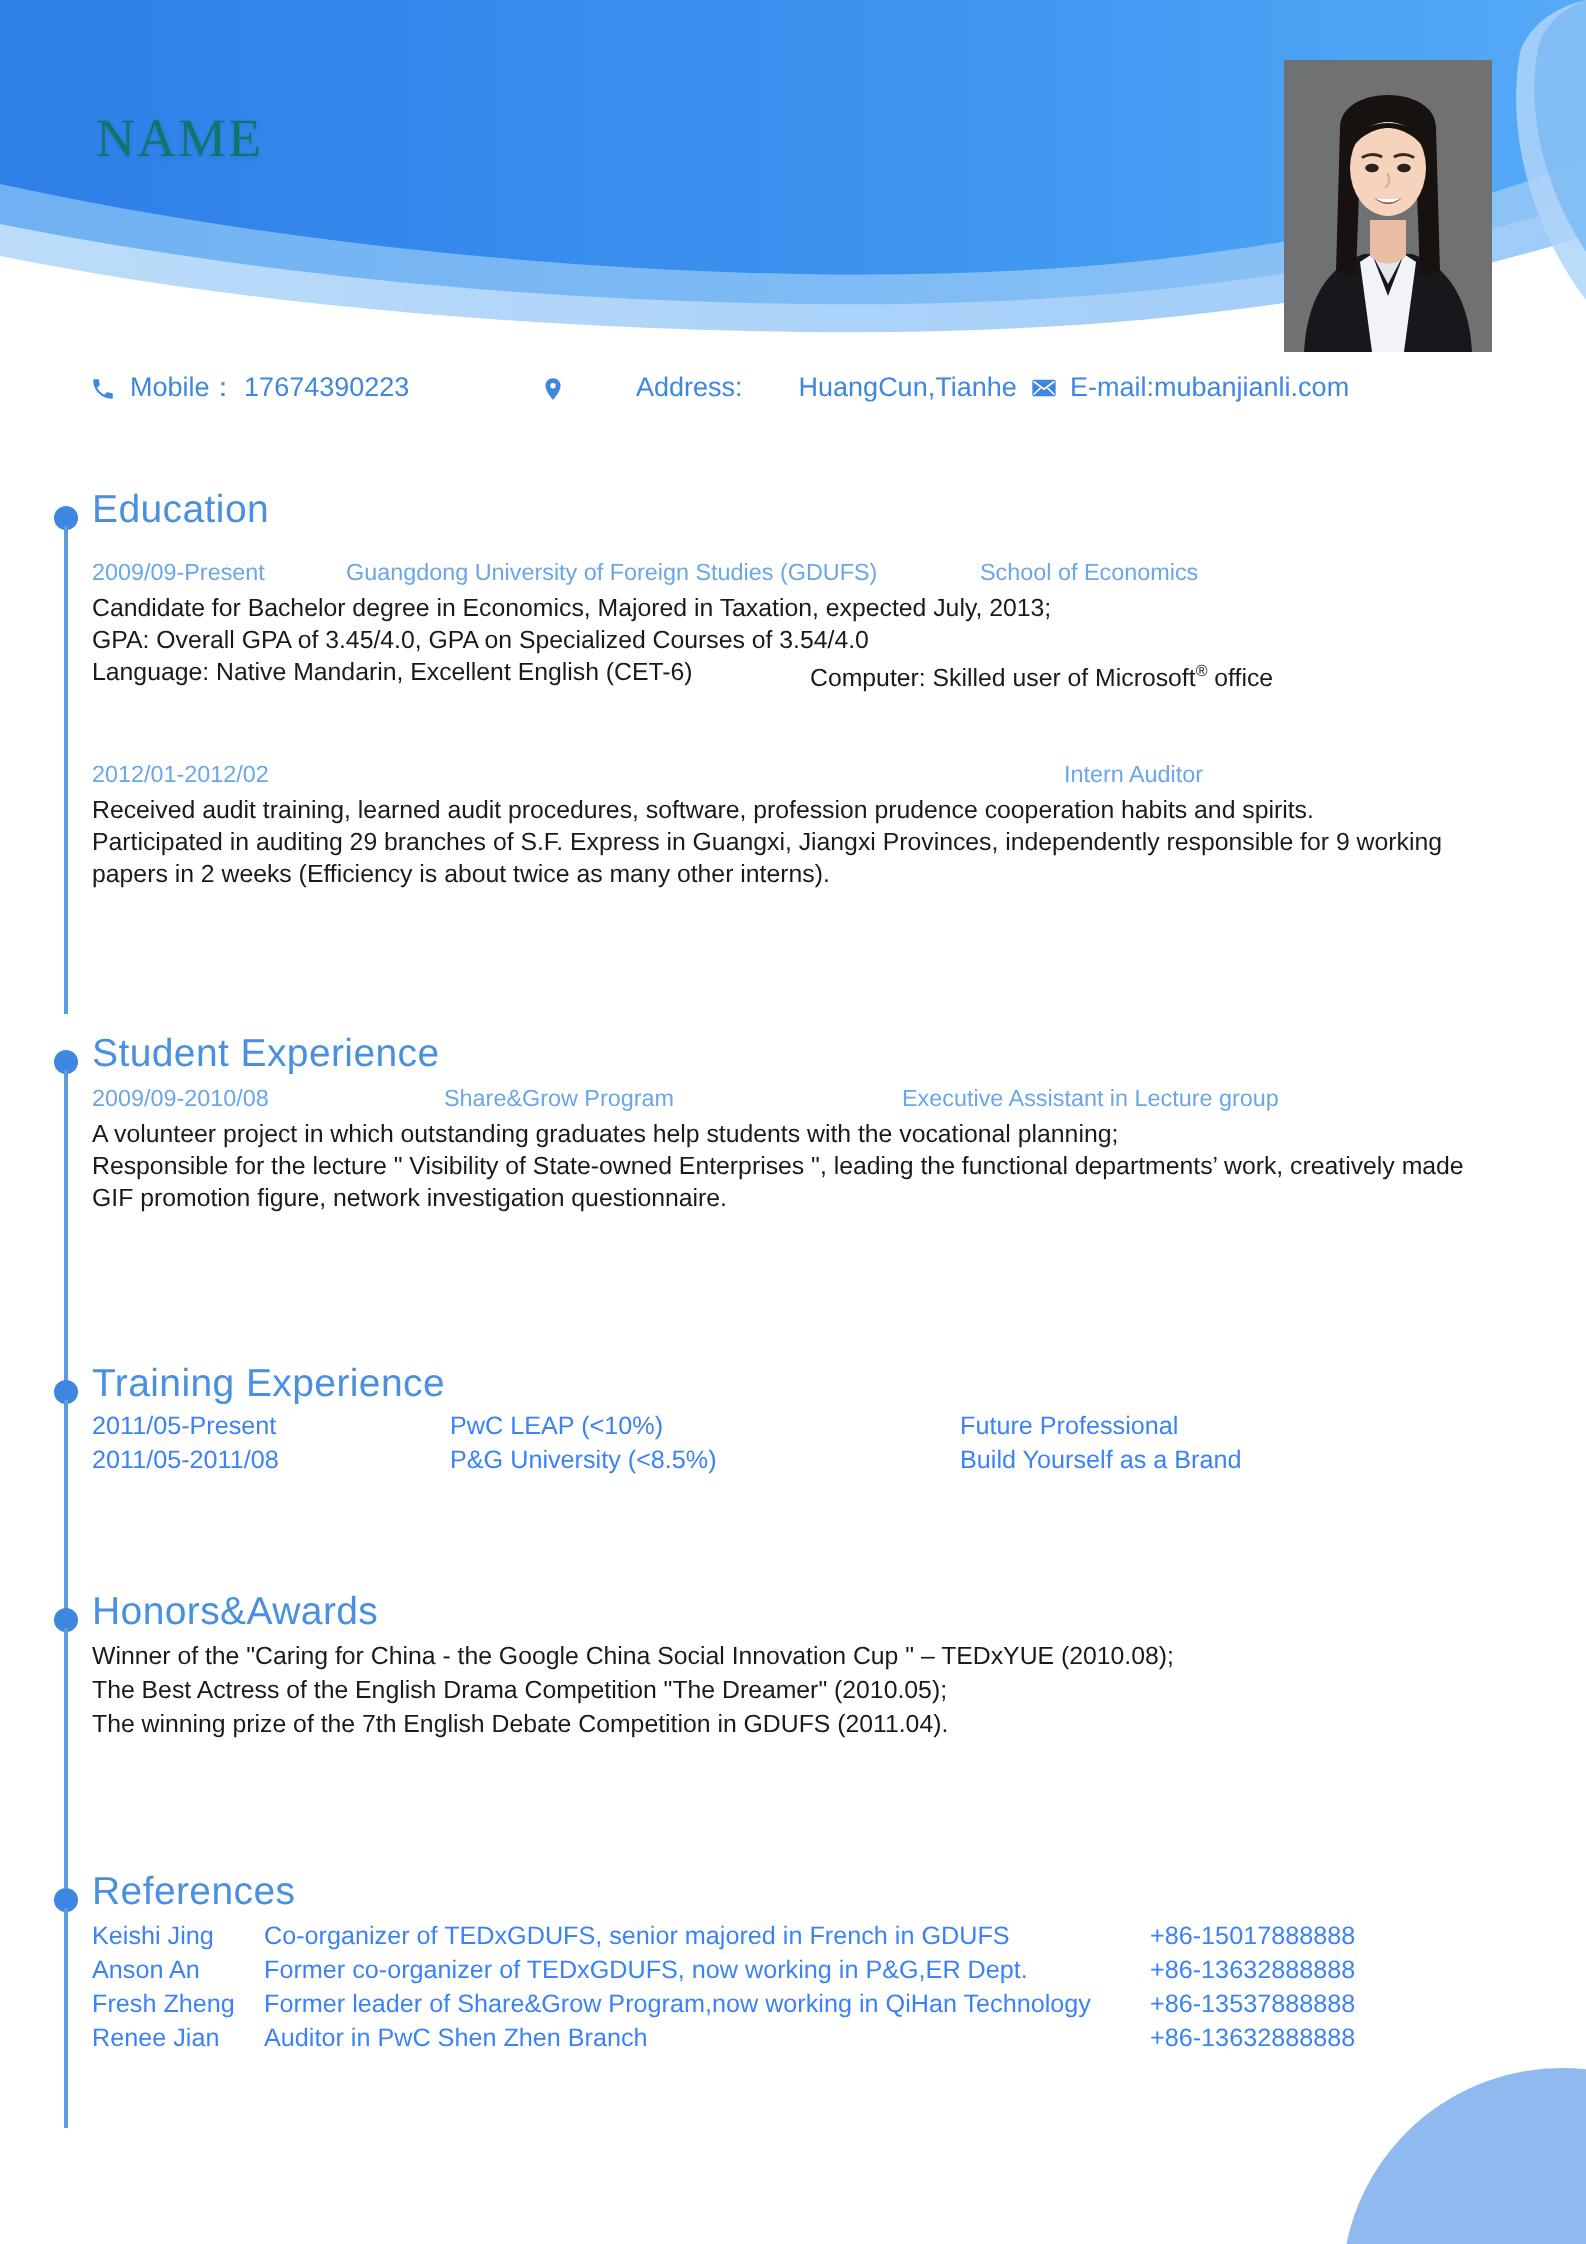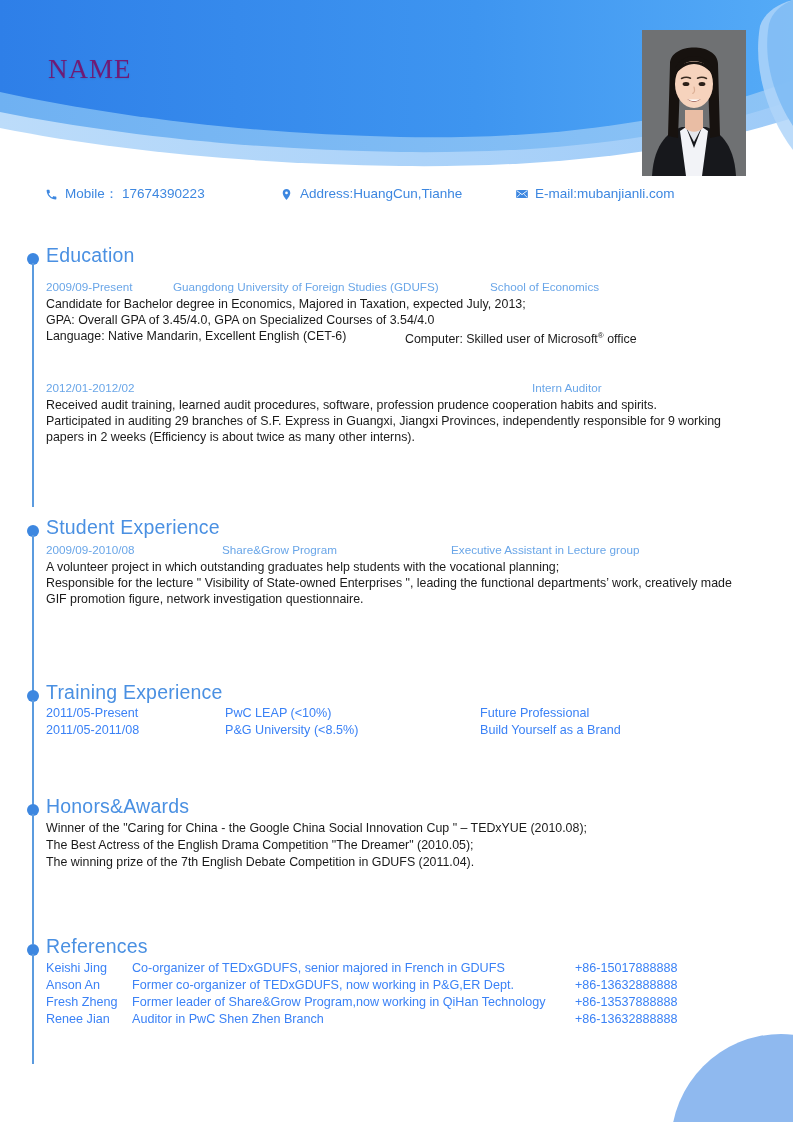--- a/index.html
+++ b/index.html
@@ -28,21 +28,21 @@
   }
   .header svg { display: block; }
 
   .name-title {
     position: absolute;
     left: 48px;
     top: 56px;
     font-family: "Liberation Serif", serif;
     font-size: 27px;
     letter-spacing: 1px;
-    color: #701a75;
+    color: #0f766e;
     font-weight: normal;
     line-height: 1;
     text-shadow: 0 1px 2px rgba(0,0,0,0.10);
   }
 
   
   .photo {
     position: absolute;
     left: 642px;
     top: 30px;
@@ -74,21 +74,21 @@
   .contact-item .ci-icon {
     display: inline-flex;
     align-items: center;
     justify-content: center;
     width: 15px;
     height: 15px;
     margin-right: 6px;
     color: #3d87e0;
   }
   .contact-mobile  { left: 0px; }
-  .contact-address { left: 235px; }
+  .contact-address { left: 225px; gap: 28px; }
   .contact-email   { left: 470px; }
 
   
   .section {
     position: absolute;
     left: 0;
     width: 793px;
   }
   .sec-bullet {
     position: absolute;

